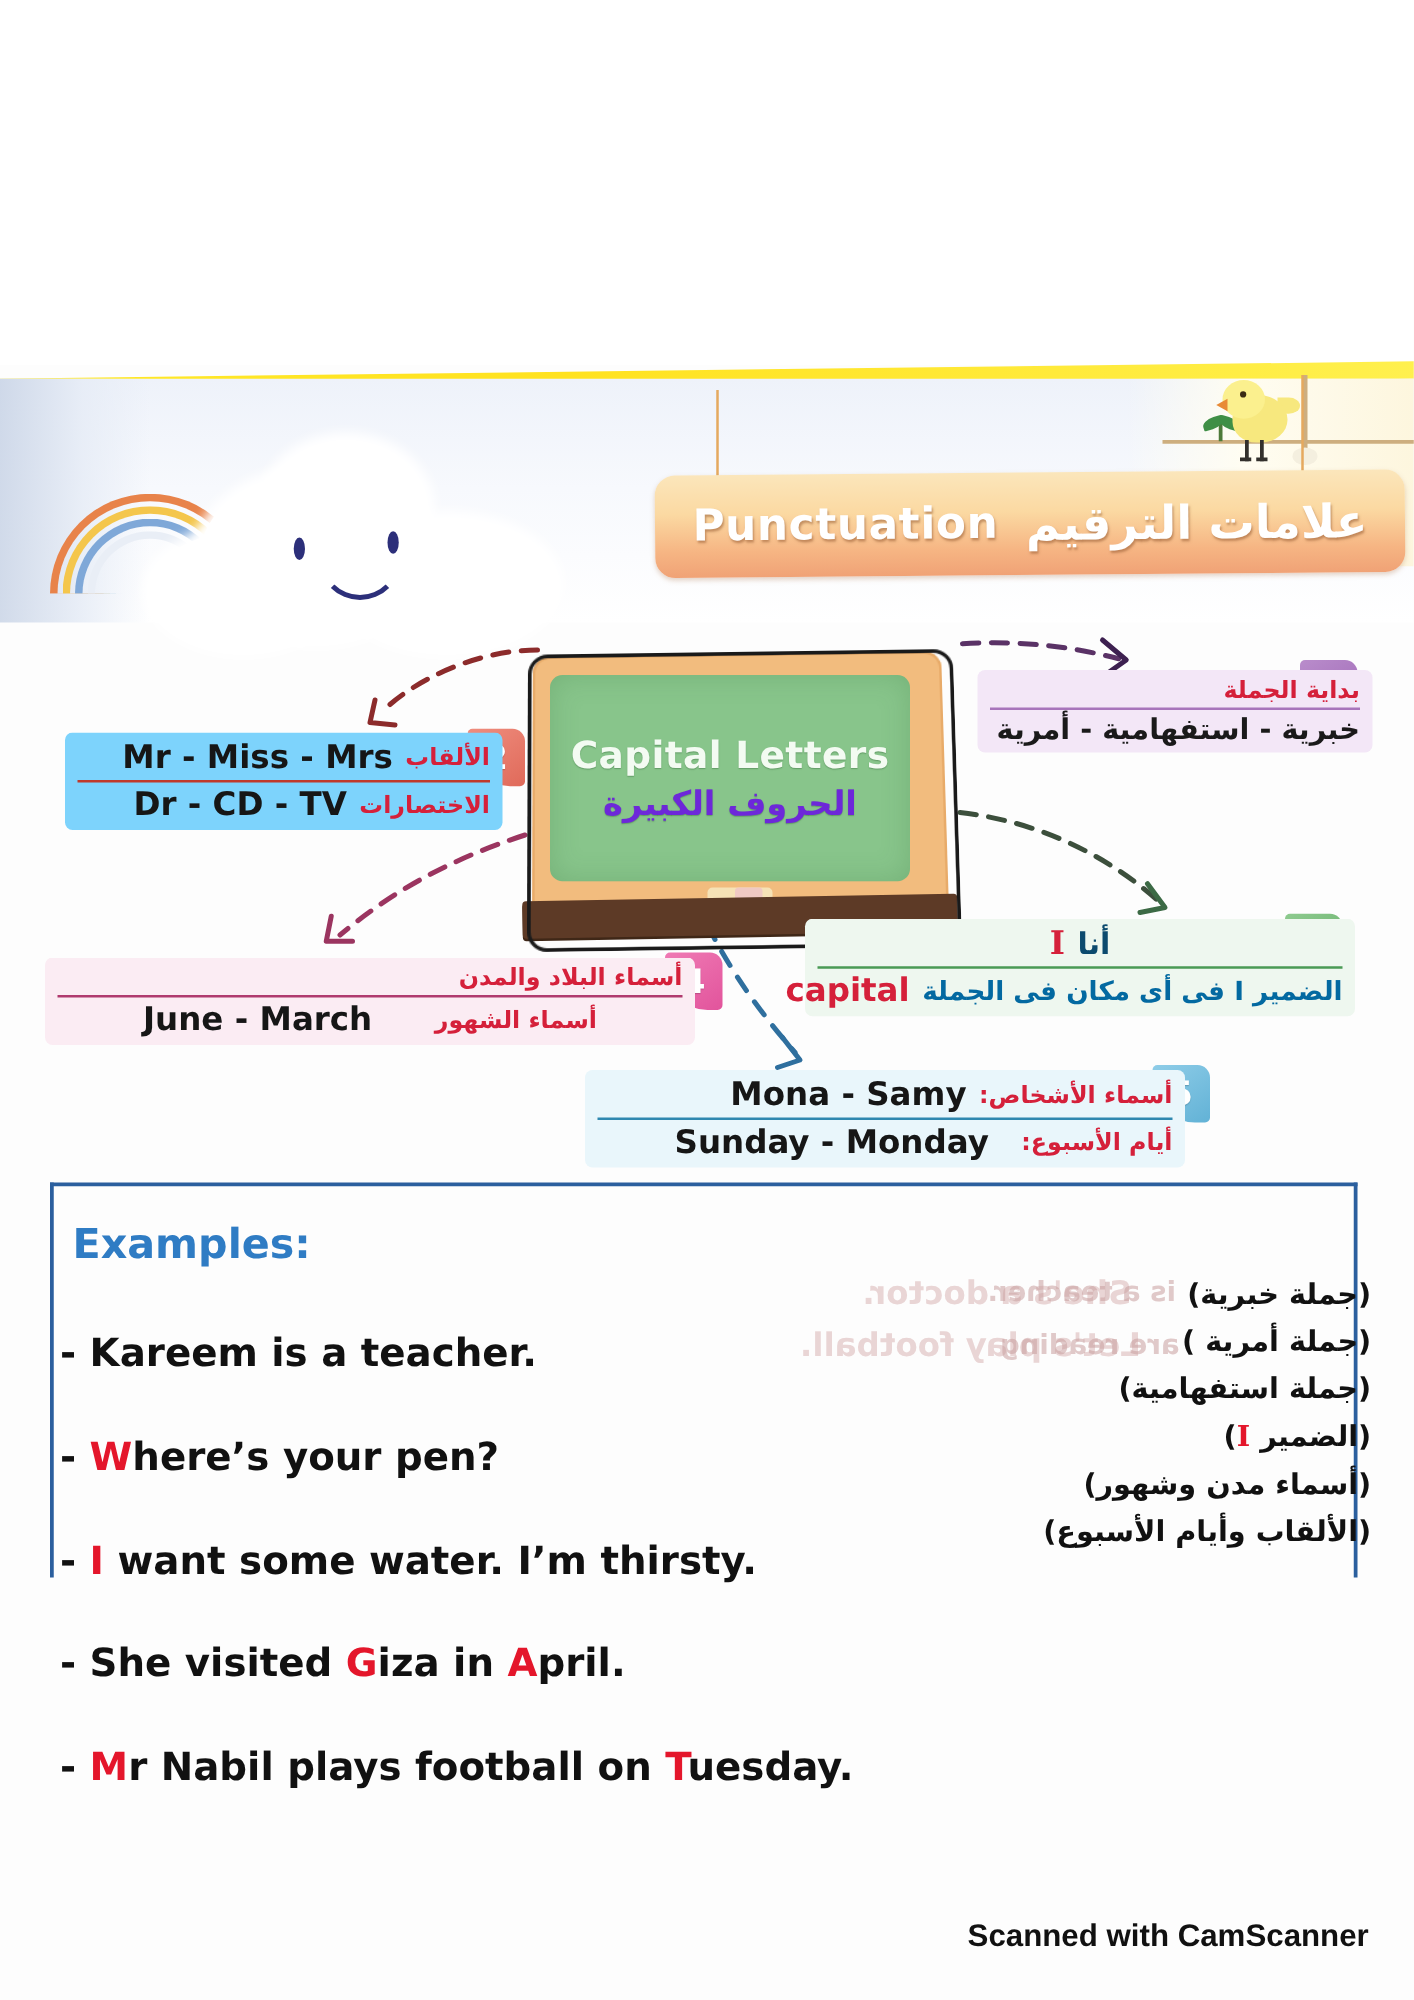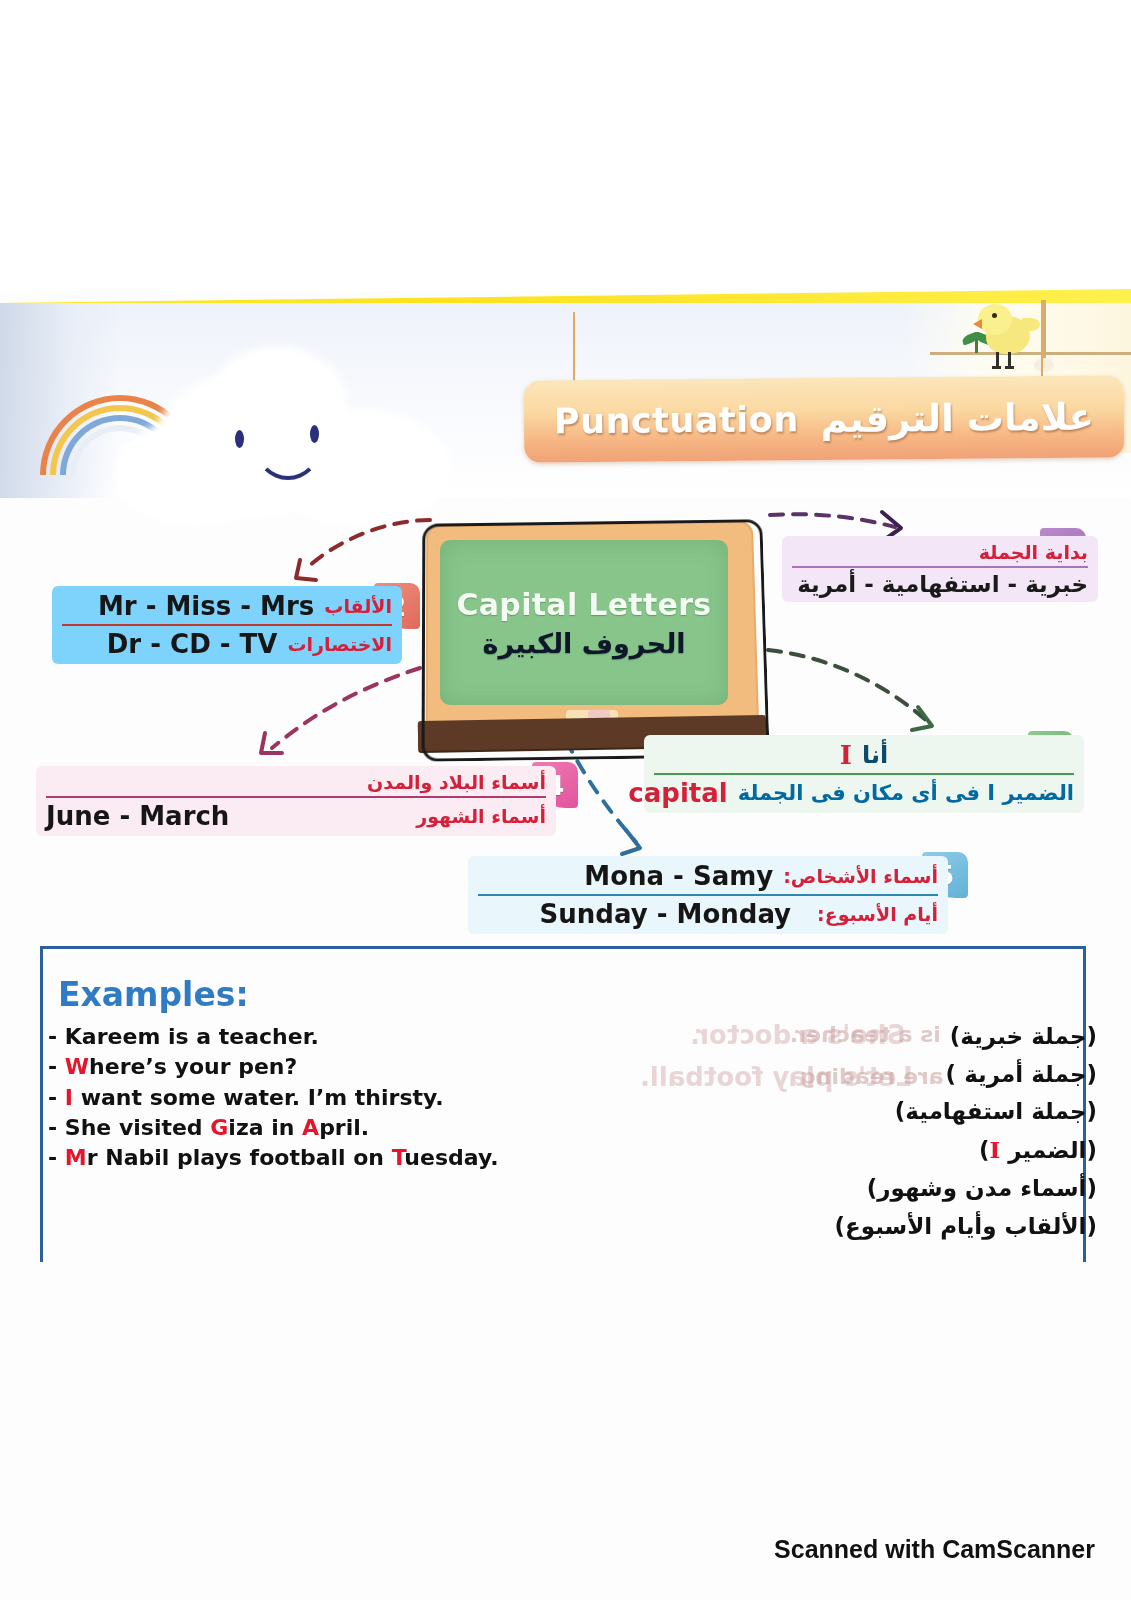--- a/index.html
+++ b/index.html
@@ -107,21 +107,21 @@
     transform:perspective(340px) rotateX(2deg) rotate(-0.8deg);
     box-shadow:inset 0 0 0 2px #e8ab69;
   }
   .board-inner{
     position:absolute;left:22px;top:18px;width:288px;height:165px;
     background:#88c58b;border-radius:10px;
     box-shadow:inset 0 0 22px rgba(60,120,65,.25);
     display:flex;flex-direction:column;align-items:center;justify-content:center;gap:6px;
   }
   .board-en{font-size:30px;font-weight:bold;color:#f3fbf2;letter-spacing:.3px;text-shadow:0 1px 1px rgba(40,90,45,.4);font-family:"DejaVu Sans",sans-serif;}
-  .board-ar{font-size:27px;font-weight:bold;color:#0f172a;direction:rtl;text-shadow:0 1px 1px rgba(40,90,45,.4);font-family:"DejaVu Sans",sans-serif;}
+  .board-ar{font-size:27px;font-weight:bold;color:#6d28d9;direction:rtl;text-shadow:0 1px 1px rgba(40,90,45,.4);font-family:"DejaVu Sans",sans-serif;}
   .chalk{position:absolute;left:148px;top:188px;width:52px;height:15px;background:#f6e2b6;border-radius:4px;}
   .chalk2{position:absolute;left:170px;top:188px;width:22px;height:15px;background:#f0c9c3;border-radius:3px;}
   .board-ledge{
     position:absolute;left:0px;top:196px;width:348px;height:30px;
     background:#5d3a26;border-radius:3px;transform:rotate(-1deg);
     box-shadow:0 2px 0 #3f2717;
   }
   .board-outline{
     position:absolute;left:4px;top:-2px;width:338px;height:232px;
     border:3px solid #1a1a1a;border-radius:16px;
@@ -181,22 +181,22 @@
   
   .ex-rule{position:absolute;left:40px;top:946px;width:1046px;height:3px;background:#2b5f9e;}
   .ex-vrule{position:absolute;left:40px;top:946px;width:3px;height:316px;background:#2b5f9e;}
   .ex-vrule-r{position:absolute;left:1083px;top:946px;width:3px;height:316px;background:#2b5f9e;}
   .ex-title{
     position:absolute;left:58px;top:975px;font-size:33px;font-weight:bold;color:#2f7cc4;
     font-family:"DejaVu Sans",sans-serif;
   }
   .ex-list{position:absolute;left:48px;top:1022px;width:680px;}
   .ex-line{
-    font-size:22px;font-weight:bold;color:#111;white-space:nowrap;
-    line-height:1.38;font-family:"DejaVu Sans",sans-serif;
+    font-size:31px;font-weight:bold;color:#111;white-space:nowrap;
+    line-height:1.38;font-family:"DejaVu Sans",sans-serif;margin-top:40px;
   }
   .ex-line .dash{color:#111;}
   .cap{color:#e4162b;}
   .ar-list{position:absolute;right:34px;top:1018px;text-align:right;direction:rtl;}
   .ar-line{
     font-size:23px;font-weight:bold;color:#111;line-height:1.64;white-space:nowrap;
     font-family:"DejaVu Sans",sans-serif;
   }
   .ar-line .capi{color:#e4162b;font-family:"DejaVu Serif",serif;}
 
@@ -334,21 +334,21 @@
       <span class="iar">الضمير I فى أى مكان فى الجملة</span>
     </div>
   </div>
 
   <div class="badge" id="badge4">4</div>
   <div class="ibox" id="box4">
     <div class="irow">
       <span class="iar">أسماء البلاد والمدن</span>
     </div>
     <div class="divider"></div>
-    <div class="irow" style="justify-content:space-between;gap:50px;">
+    <div class="irow" style="justify-content:center;gap:50px;">
       <span class="ien">June - March</span>
       <span class="iar">أسماء الشهور</span>
     </div>
   </div>
 
   <div class="badge" id="badge5">5</div>
   <div class="ibox" id="box5">
     <div class="irow">
       <span class="ien">Mona - Samy</span>
       <span class="iar">أسماء الأشخاص:</span>

